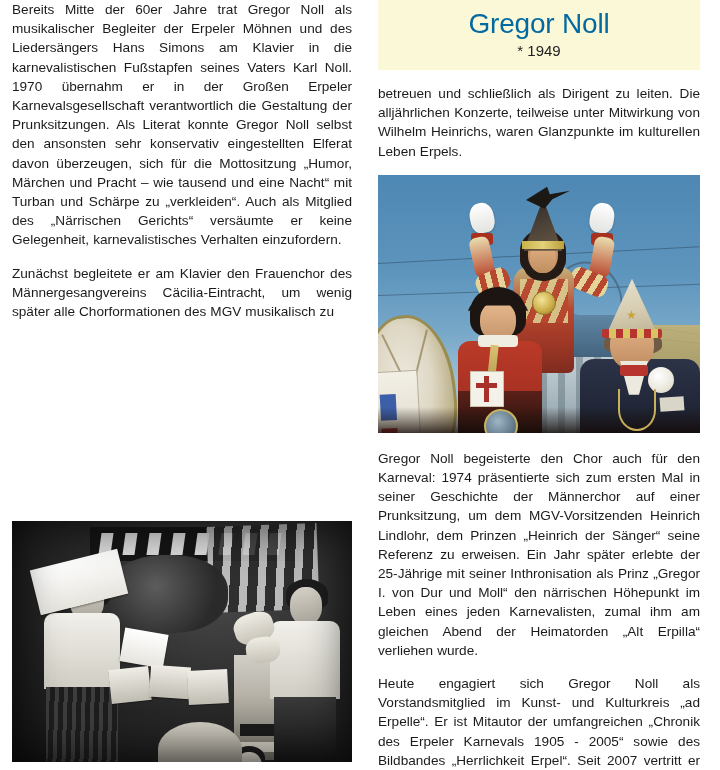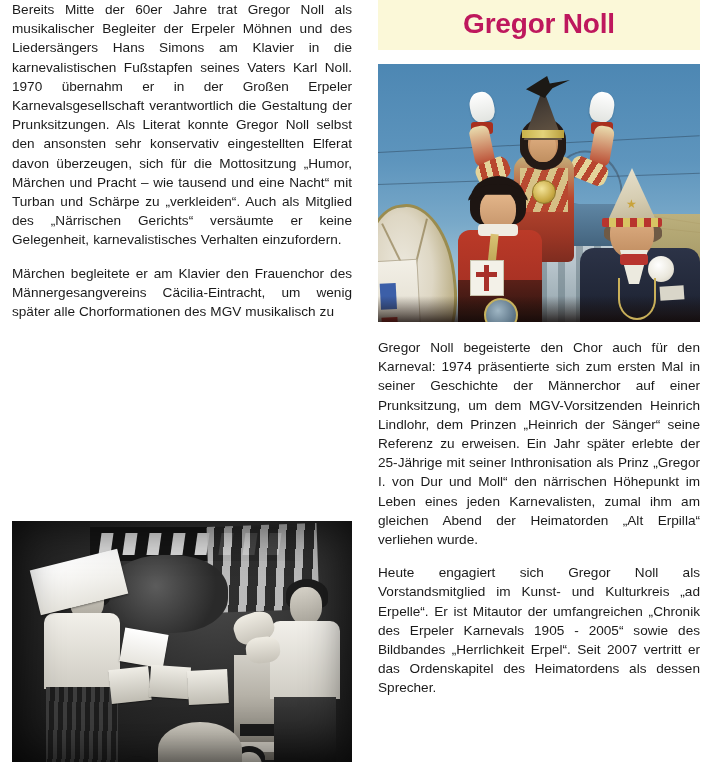--- a/index.html
+++ b/index.html
@@ -31,24 +31,24 @@
   .nameplate{
     width:322px;
     background:#fbf8d8;
     padding:8px 0 10px 0;
     box-sizing:border-box;
     text-align:center;
     margin-bottom:14px;
   }
   .nameplate .pname{
     font-size:28px;
-    font-weight:bold;
+    font-weight:normal;
     letter-spacing:-0.2px;
     line-height:32px;
-    color:#be185d;
+    color:#0369a1;
   }
   .nameplate .pyear{
     font-size:15px;
     line-height:19px;
     color:#222;
     margin-top:1px;
   }
 
   
   .photo{position:relative;overflow:hidden;background:#888;}
@@ -387,21 +387,21 @@
     pointer-events:none;
   }
 </style>
 </head>
 <body>
 
 <div class="page">
 
   <div class="col col-left">
     <p class="body-text">Bereits Mitte der 60er Jahre trat Gregor Noll als musikalischer Begleiter der Erpeler Möhnen und des Liedersängers Hans Simons am Klavier in die karnevalistischen Fußstapfen seines Vaters Karl Noll. 1970 übernahm er in der Großen Erpeler Karnevalsgesellschaft verantwortlich die Gestaltung der Prunksitzungen. Als Literat konnte Gregor Noll selbst den ansonsten sehr konservativ eingestellten Elferat davon überzeugen, sich für die Mottositzung „Humor, Märchen und Pracht – wie tausend und eine Nacht“ mit Turban und Schärpe zu „verkleiden“. Auch als Mitglied des „Närrischen Gerichts“ versäumte er keine Gelegenheit, karnevalistisches Verhalten einzufordern.</p>
-    <p class="body-text">Märchen begleitete er am Klavier den Frauenchor des Männergesangvereins Cäcilia-Eintracht, um wenig später alle Chorformationen des MGV musikalisch zu</p>
+    <p class="body-text">Zunächst begleitete er am Klavier den Frauenchor des Männergesangvereins Cäcilia-Eintracht, um wenig später alle Chorformationen des MGV musikalisch zu</p>
   </div>
 
   <div class="photo photo-bw">
     <div class="bw">
       <div class="backdrop"></div>
 
       <div class="banner-top">
         <b style="left:10px;"></b>
           <b style="left:34px;"></b>
           <b style="left:58px;"></b>
@@ -462,22 +462,24 @@
 
       <div class="foreground-head"></div>
       <div class="vignette"></div>
     </div>
   </div>
 
   <div class="col col-right">
 
     <div class="nameplate">
       <div class="pname">Gregor Noll</div>
+      <div class="pyear">* 1949</div>
     </div>
 
+    <p class="body-text">betreuen und schließlich als Dirigent zu leiten. Die alljährlichen Konzerte, teilweise unter Mitwirkung von Wilhelm Heinrichs, waren Glanzpunkte im kulturellen Leben Erpels.</p>
 
     <div class="photo photo-color">
       <div class="sky"></div>
       <div class="wire w1"></div>
       <div class="wire w2"></div>
       <div class="wire w3"></div>
       <div class="wire w4"></div>
       <div class="hoop"></div>
       <div class="pole"></div>
 

